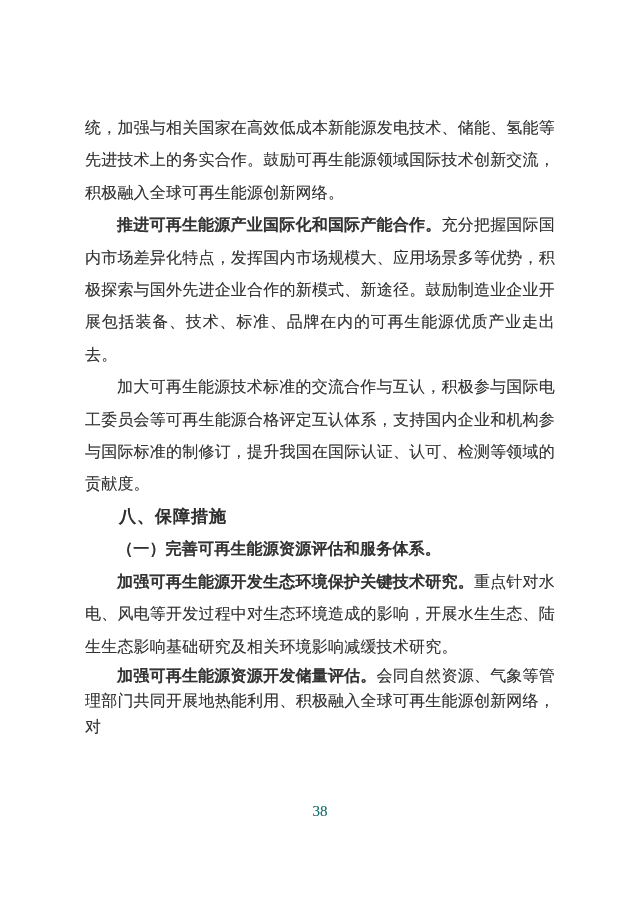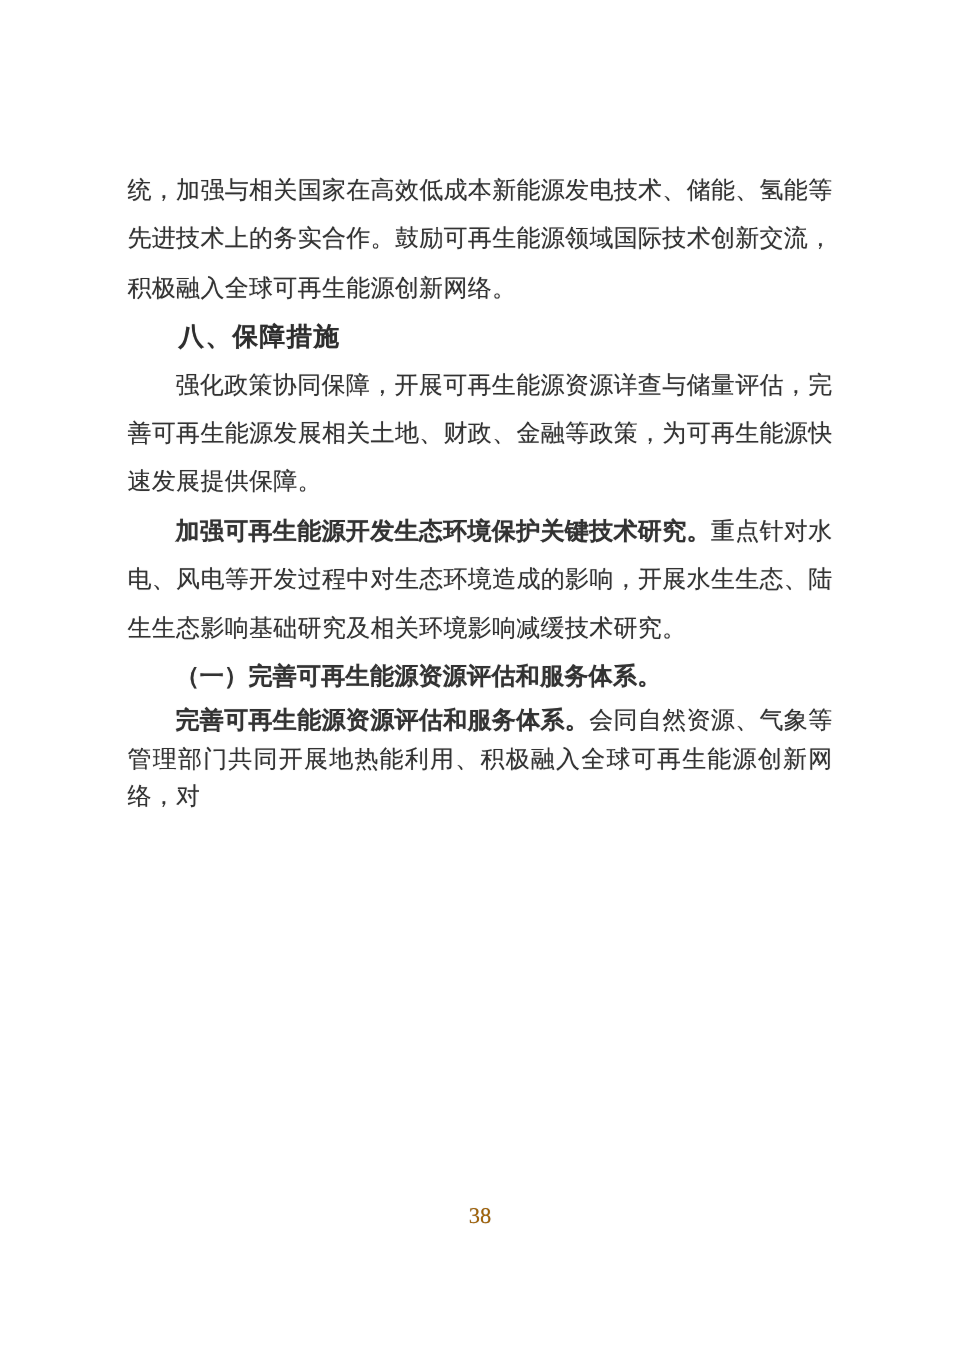--- a/index.html
+++ b/index.html
@@ -45,30 +45,31 @@
     letter-spacing: 1px;
   }
   .block.subheading { font-weight: bold; }
   .page-number {
     position: absolute;
     top: 803px;
     left: 0;
     width: 640px;
     text-align: center;
     font-size: 15px;
-    color: #a16207;
+    color: #0f766e;
     text-shadow: 0 0 0.6px rgba(60,60,60,0.45);
   }
 </style>
 </head>
 <body>
 
 <div class="page">
   <div class="text-column" id="text-column">
       <p class="block body"><span class="seg-normal">统，加强与相关国家在高效低成本新能源发电技术、储能、氢能等先进技术上的务实合作。鼓励可再生能源领域国际技术创新交流，积极融入全球可再生能源创新网络。</span></p>
+      <p class="block body indent"><span class="seg-bold">推进可再生能源产业国际化和国际产能合作。</span><span class="seg-normal">充分把握国际国内市场差异化特点，发挥国内市场规模大、应用场景多等优势，积极探索与国外先进企业合作的新模式、新途径。鼓励制造业企业开展包括装备、技术、标准、品牌在内的可再生能源优质产业走出去。</span></p>
+      <p class="block body indent"><span class="seg-normal">加大可再生能源技术标准的交流合作与互认，积极参与国际电工委员会等可再生能源合格评定互认体系，支持国内企业和机构参与国际标准的制修订，提升我国在国际认证、认可、检测等领域的贡献度。</span></p>
       <p class="block section-heading indent"><span class="seg-bold">八、保障措施</span></p>
-      <p class="block body indent"><span class="seg-normal">强化政策协同保障，开展可再生能源资源详查与储量评估，完善可再生能源发展相关土地、财政、金融等政策，为可再生能源快速发展提供保障。</span></p>
+      <p class="block subheading indent"><span class="seg-bold">（一）完善可再生能源资源评估和服务体系。</span></p>
       <p class="block body indent"><span class="seg-bold">加强可再生能源开发生态环境保护关键技术研究。</span><span class="seg-normal">重点针对水电、风电等开发过程中对生态环境造成的影响，开展水生生态、陆生生态影响基础研究及相关环境影响减缓技术研究。</span></p>
-      <p class="block subheading indent"><span class="seg-bold">（一）完善可再生能源资源评估和服务体系。</span></p>
-      <p class="block body indent tight"><span class="seg-bold">完善可再生能源资源评估和服务体系。</span><span class="seg-normal">会同自然资源、气象等管理部门共同开展地热能利用、积极融入全球可再生能源创新网络，对</span></p>
+      <p class="block body indent tight"><span class="seg-bold">加强可再生能源资源开发储量评估。</span><span class="seg-normal">会同自然资源、气象等管理部门共同开展地热能利用、积极融入全球可再生能源创新网络，对</span></p>
     </div>
   <div class="page-number">38</div>
 </div>
 
 </body></html>

